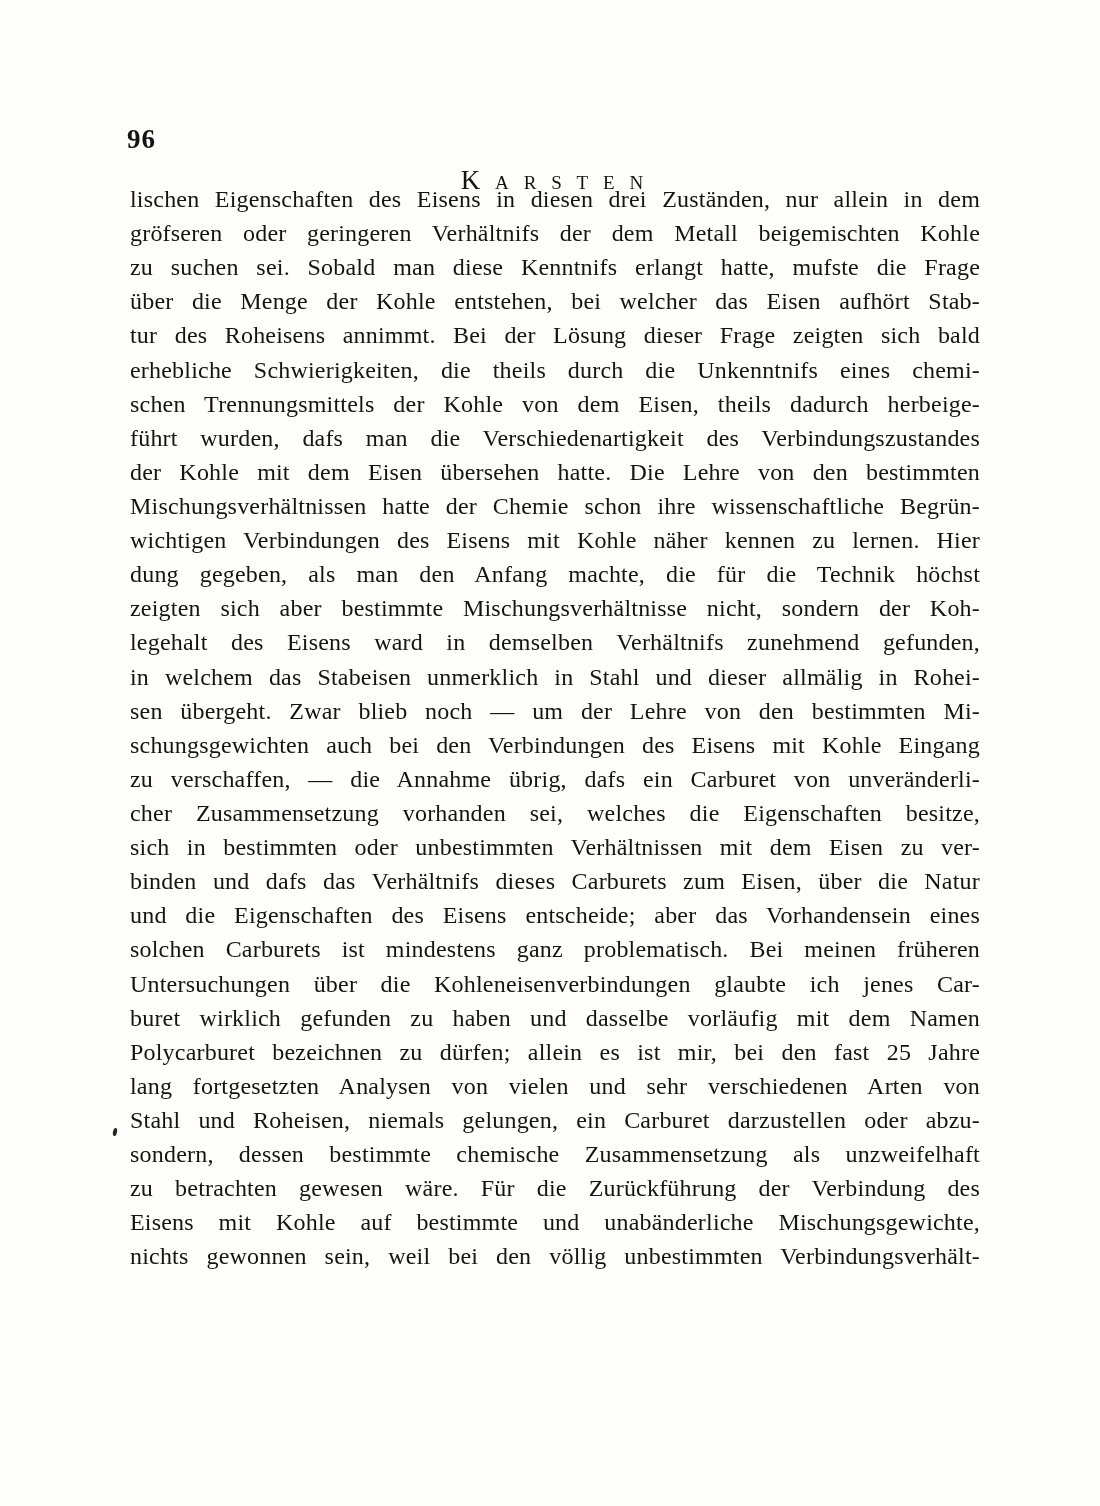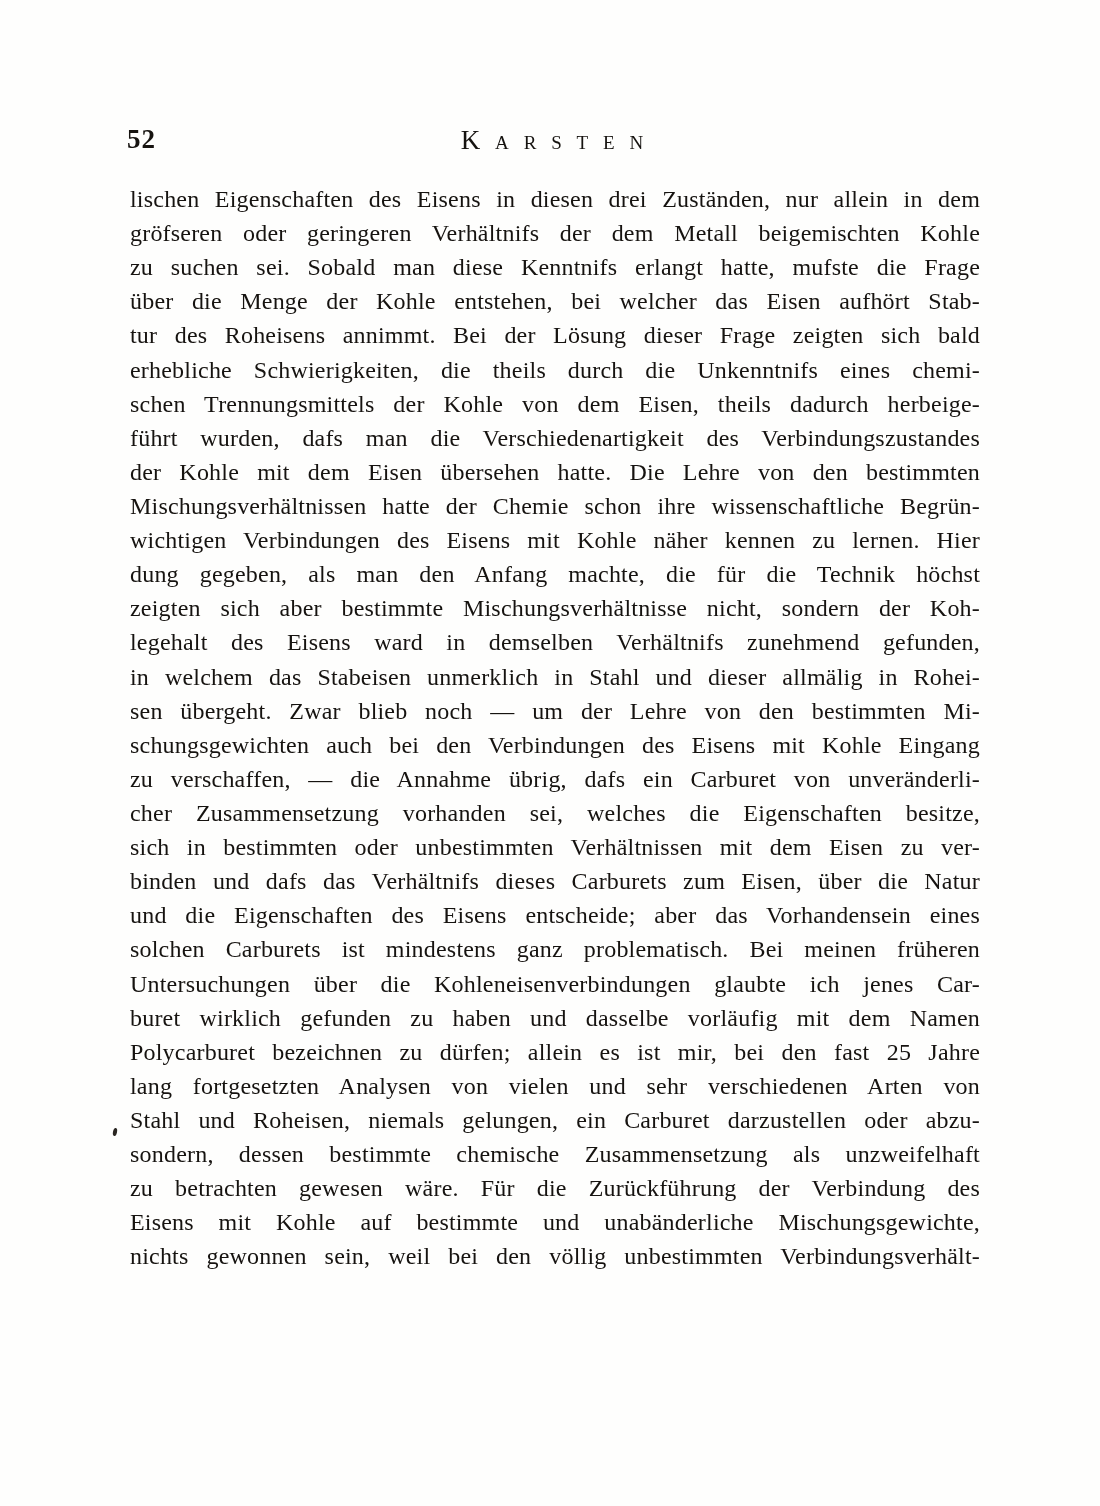--- a/index.html
+++ b/index.html
@@ -32,20 +32,21 @@
     font-weight: 600;
     letter-spacing: 1px;
   }
   .running-head {
     text-align: center;
     font-size: 27px;
     font-variant: small-caps;
     letter-spacing: 0.55em;
     text-indent: 0.55em; 
     padding-top: 2px;
+    margin-top: 40px;
   }
   .body-block {
     position: absolute;
     top: 182px;
     left: 130px;
     width: 850px;
     font-size: 24px;
     line-height: 34.12px;
     letter-spacing: 0.2px;
   }
@@ -67,21 +68,21 @@
     background: #2a2622;
     border-radius: 2px / 4px;
     transform: rotate(12deg);
   }
 </style>
 </head>
 <body>
 
 <div class="page">
   <div class="header">
-    <div class="page-number">52</div>
+    <div class="page-number">96</div>
     <div class="running-head">Karsten</div>
   </div>
 
   <div class="body-block">
       <div class="text-line">lischen Eigenschaften des Eisens in diesen drei Zuständen, nur allein in dem</div>
       <div class="text-line">gröfseren oder geringeren Verhältnifs der dem Metall beigemischten Kohle</div>
       <div class="text-line">zu suchen sei.  Sobald man diese Kenntnifs erlangt hatte, mufste die Frage</div>
       <div class="text-line">über die Menge der Kohle entstehen, bei welcher das Eisen aufhört Stab-</div>
       <div class="text-line">tur des Roheisens annimmt.  Bei der Lösung dieser Frage zeigten sich bald</div>
       <div class="text-line">erhebliche Schwierigkeiten, die theils durch die Unkenntnifs eines chemi-</div>

